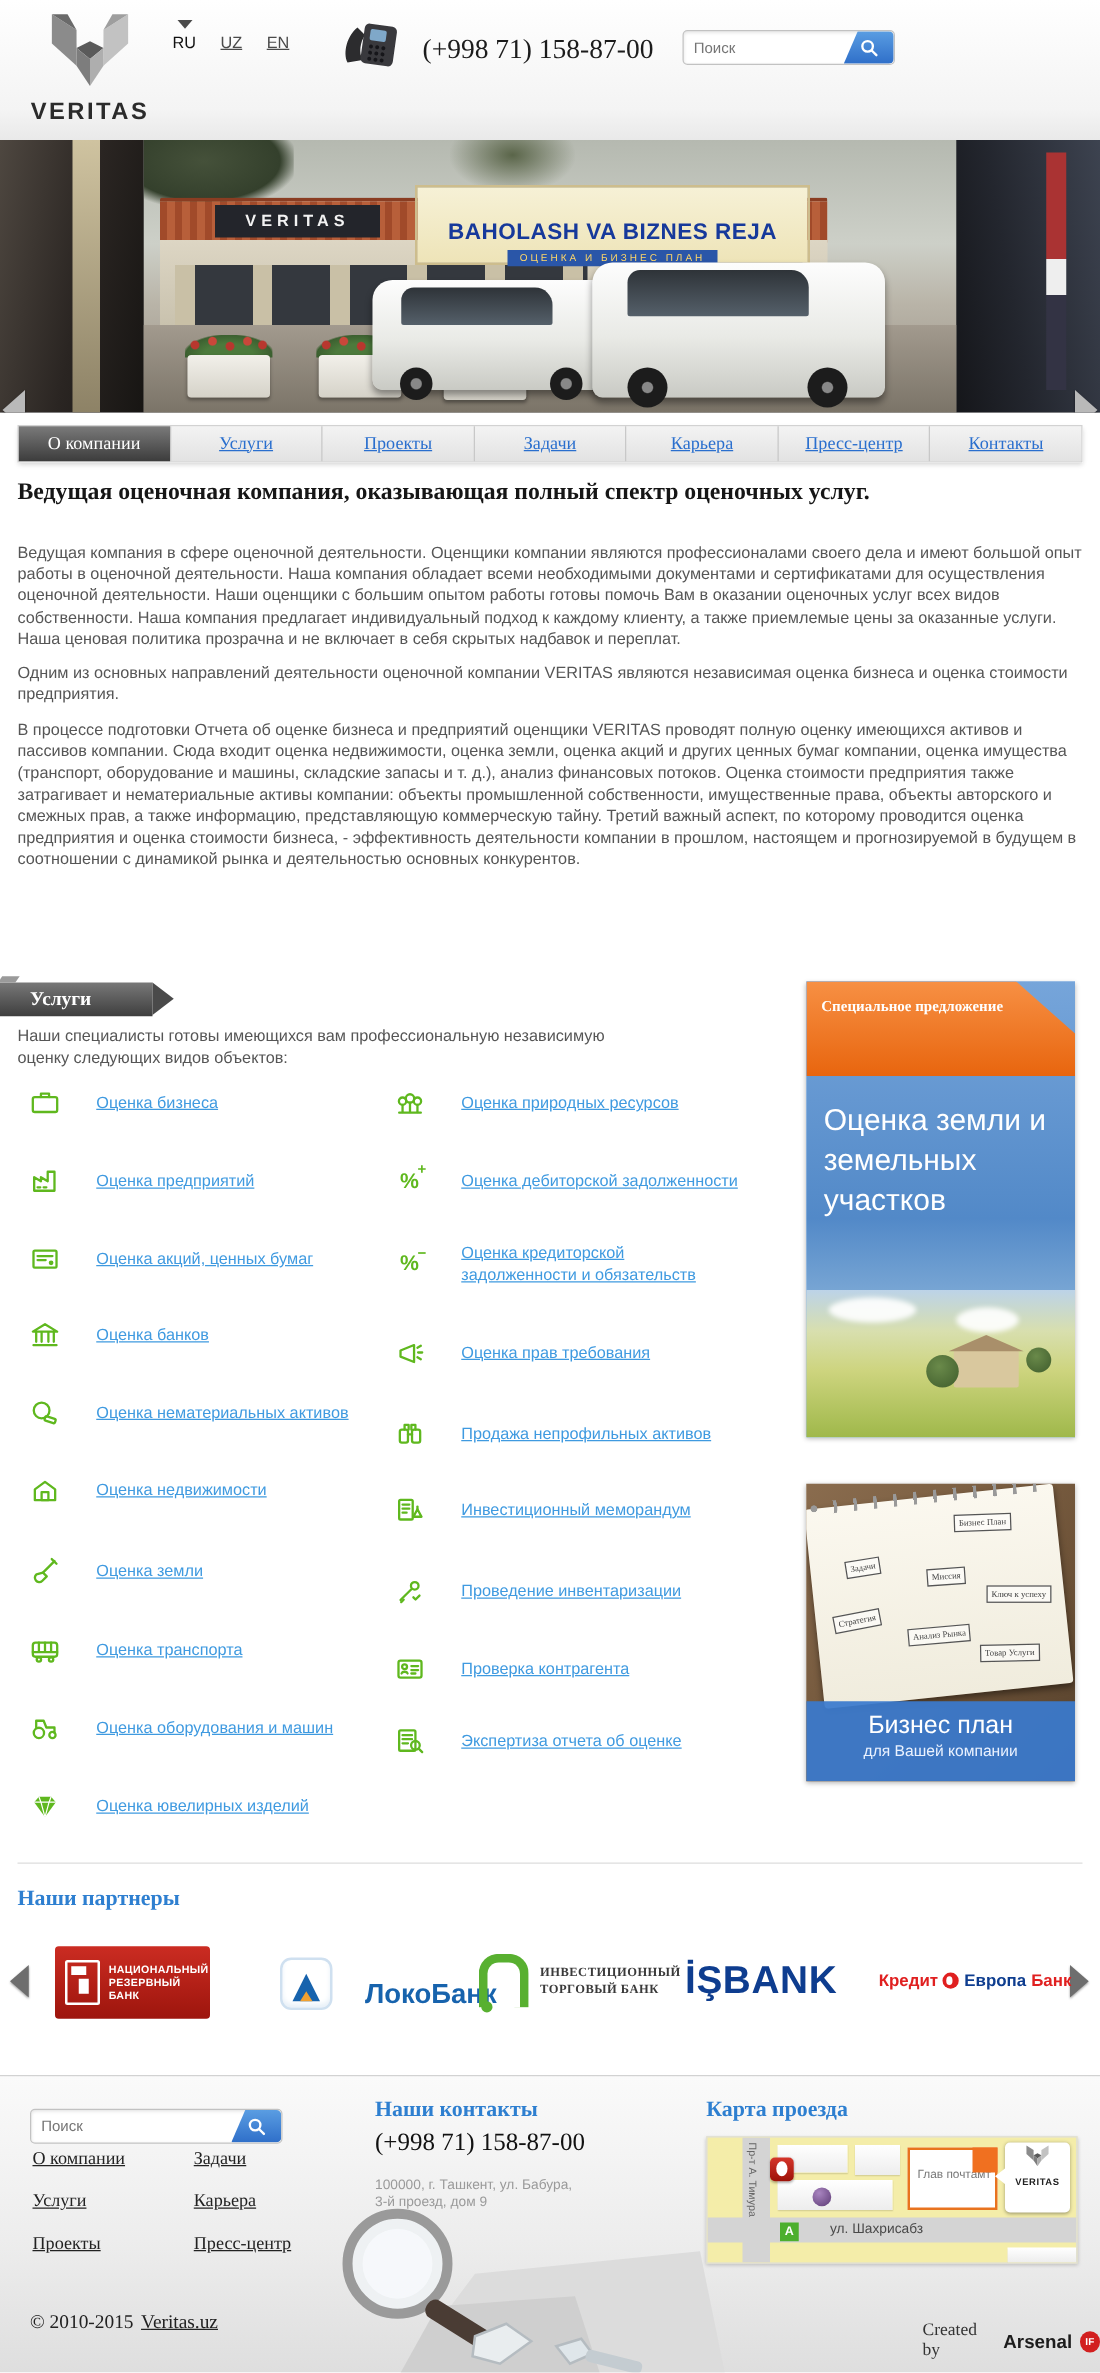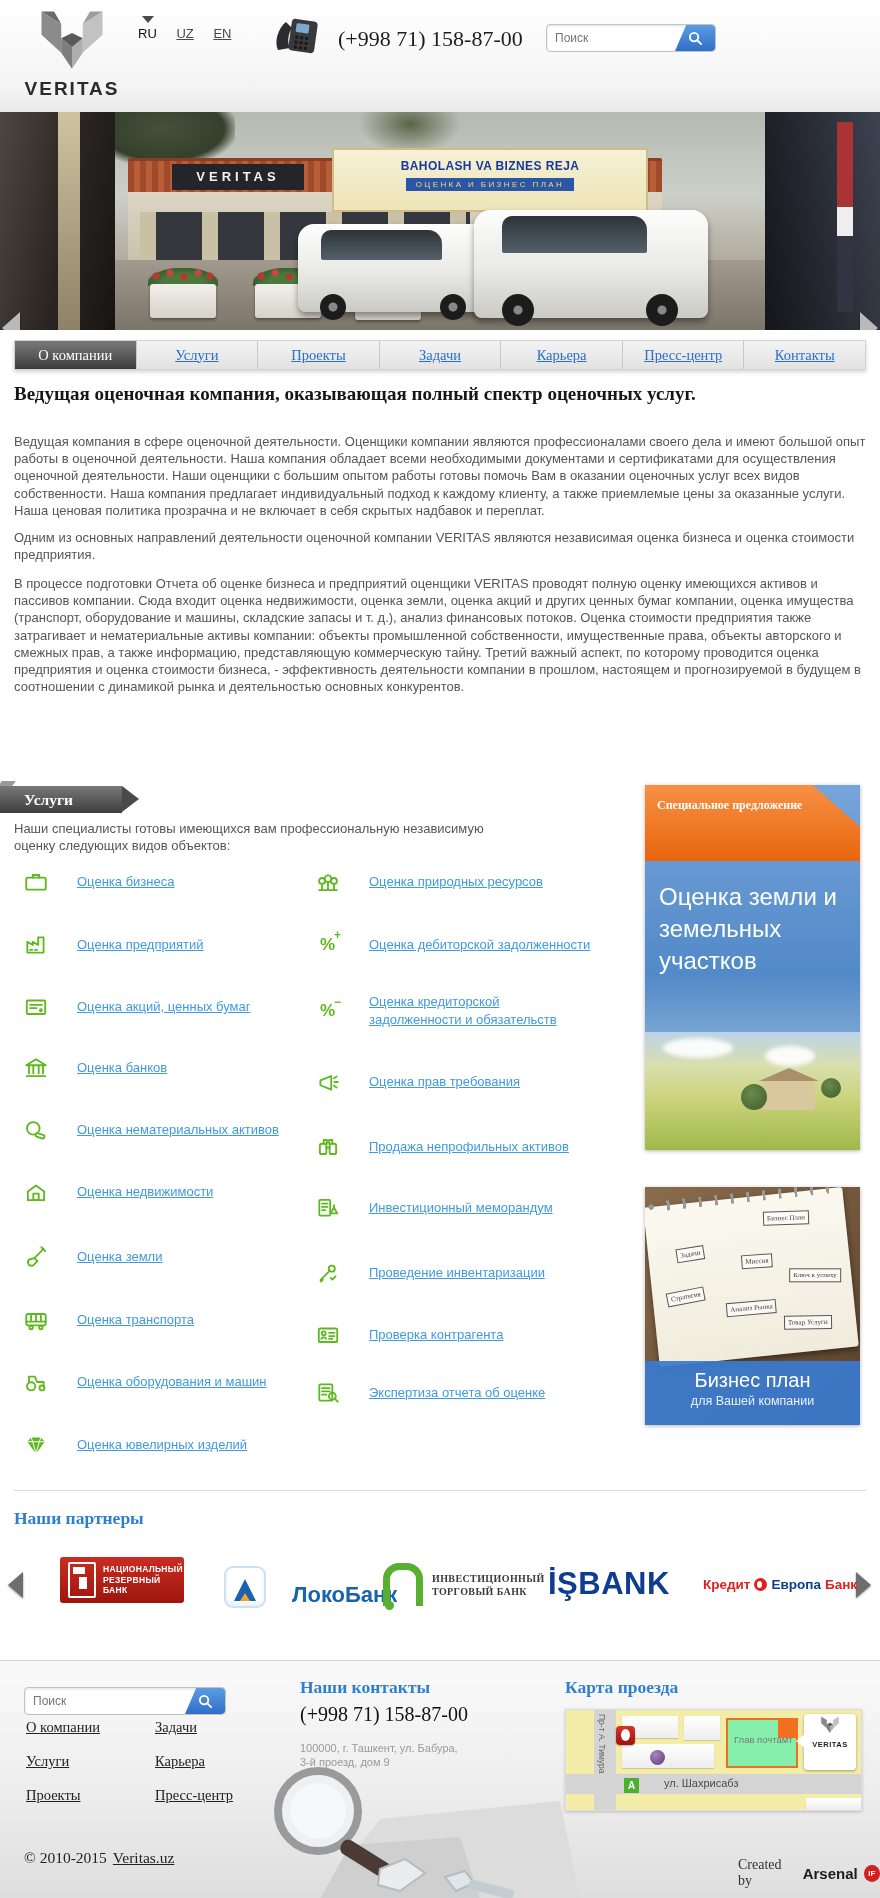--- a/index.html
+++ b/index.html
@@ -29,21 +29,21 @@
   .hero-right .flag{position:absolute;left:72px;top:10px;width:16px;height:190px;background:linear-gradient(180deg,#a33 0%,#a33 45%,#eee 45%,#eee 60%,#334 60%)}
   .hero-c{position:absolute;left:115px;top:0;width:650px;height:218px;background:linear-gradient(180deg,#b5b9b0 0%,#cdd0c8 38%,#b9b4a8 60%,#968e82 100%)}
   .treeL{position:absolute;left:0;top:-8px;width:120px;height:62px;background:radial-gradient(ellipse at 40% 40%,#45513a 0%,#34402c 60%,transparent 75%)}
   .treeM{position:absolute;left:245px;top:-8px;width:100px;height:50px;background:radial-gradient(ellipse at 50% 40%,#5a6549 0%,transparent 72%)}
   .roof{position:absolute;left:13px;top:46px;width:534px;height:34px;background:repeating-linear-gradient(90deg,#a14a2a 0 6px,#b85f3a 6px 12px);border-top:3px solid #8a3d22;border-radius:2px}
   .wall{position:absolute;left:13px;top:80px;width:534px;height:68px;background:linear-gradient(180deg,#ddd6c4,#c9c2ae)}
   .win{position:absolute;left:440px;top:90px;width:84px;height:48px;background:#3a3e45;border:3px solid #9a937f}
   .entrance{position:absolute;left:25px;top:100px;width:330px;height:92px;background:repeating-linear-gradient(90deg,#c9c0a6 0 16px,#34383e 16px 62px)}
   .sign{position:absolute;left:57px;top:52px;width:132px;height:26px;background:#23252b;color:#f2f2f2;font-weight:bold;letter-spacing:4px;font-size:13px;text-align:center;line-height:26px}
   .banner{position:absolute;left:217px;top:36px;width:312px;height:60px;background:linear-gradient(180deg,#f6f1d6,#eee4b8);border:2px solid #cdbd8d;text-align:center}
-  .banner .t1{font-size:12px;font-weight:bold;color:#16399b;margin-top:9px;letter-spacing:.4px}
+  .banner .t1{font-size:18px;font-weight:bold;color:#16399b;margin-top:25px;letter-spacing:.4px}
   .banner .t2{display:inline-block;margin-top:4px;background:#2a56a8;color:#ffd768;font-size:8px;letter-spacing:2.4px;padding:2px 10px}
   .ground{position:absolute;left:0;top:148px;width:650px;height:70px;background:linear-gradient(180deg,#a29a8e,#7b7468)}
   .planter{position:absolute;width:66px;height:34px;background:linear-gradient(180deg,#f2f0ea,#d5d2c8);border-radius:3px;box-shadow:0 2px 3px rgba(0,0,0,.35)}
   .flowers{position:absolute;width:70px;height:18px;background:
      radial-gradient(circle at 8px 8px,#b8372e 3px,transparent 4px),
      radial-gradient(circle at 22px 5px,#c9473a 3px,transparent 4px),
      radial-gradient(circle at 36px 9px,#b8372e 3px,transparent 4px),
      radial-gradient(circle at 50px 5px,#c9473a 3px,transparent 4px),
      radial-gradient(circle at 62px 8px,#b8372e 3px,transparent 4px),
      radial-gradient(ellipse at 50% 90%,#4c7a3c 40%,#3c6030 70%,transparent 75%)}
@@ -91,21 +91,21 @@
   .spiral{position:absolute;left:0;top:-5px;width:100%;height:10px;background:repeating-radial-gradient(circle at 8px 5px,#999 0 2.5px,transparent 3px 16px)}
   .sk{position:absolute;border:1px solid #555;font-family:"Liberation Serif",serif;font-size:7px;color:#444;padding:2px 3px;background:rgba(255,255,255,.6);white-space:nowrap}
   .biz-cap{position:absolute;left:0;bottom:0;width:100%;height:64px;background:rgba(58,122,205,.93);text-align:center;color:#fff}
   .biz-cap .b1{font-size:20px;margin-top:8px}
   .biz-cap .b2{font-size:12.5px;margin-top:2px;color:#eaf2ff}
   
   .partners-h{position:absolute;left:14px;top:1508px;font-family:"Liberation Serif",serif;font-weight:bold;font-size:17.5px;color:#2e7fd0}
   .p-arrow{position:absolute;top:1572px;width:0;height:0;border-top:13px solid transparent;border-bottom:13px solid transparent;cursor:pointer;filter:drop-shadow(0 1px 1px rgba(0,0,0,.4))}
   .p-arrow.left{left:8px;border-right:15px solid #6e6e6e}
   .p-arrow.right{left:856px;border-left:15px solid #6e6e6e}
-  .logo-nrb{position:absolute;left:60px;top:1557px;width:124px;height:46px;background:linear-gradient(180deg,#cb2c22,#9d150d);border-radius:3px;display:flex;align-items:center;gap:7px;padding:0 8px;box-sizing:border-box;cursor:pointer}
+  .logo-nrb{position:absolute;left:44px;top:1557px;width:124px;height:58px;background:linear-gradient(180deg,#cb2c22,#9d150d);border-radius:3px;display:flex;align-items:center;gap:7px;padding:0 8px;box-sizing:border-box;cursor:pointer}
   .nrb-ico{width:24px;height:32px;border:2.5px solid #fff;border-radius:2px;position:relative;flex:0 0 24px}
   .nrb-ico:before{content:"";position:absolute;left:3px;top:3px;width:12px;height:7px;background:#fff}
   .nrb-ico:after{content:"";position:absolute;left:9px;top:13px;width:8px;height:12px;background:#fff}
   .nrb-txt{color:#fff;font-weight:bold;font-size:8.5px;line-height:10.5px;letter-spacing:.3px}
   .logo-loko{position:absolute;left:224px;top:1566px;display:flex;align-items:flex-end;gap:26px;cursor:pointer}
   .loko-ico{width:38px;height:38px;background:#fff;border:2px solid #cfe0f0;border-radius:9px;display:flex;align-items:flex-end;justify-content:center;box-shadow:inset 0 -3px 4px #e8f0f8}
   .loko-tri{width:0;height:0;border-left:11px solid transparent;border-right:11px solid transparent;border-bottom:22px solid #1763ad;margin-bottom:5px;position:relative}
   .loko-tri:after{content:"";position:absolute;left:-5px;top:14px;width:0;height:0;border-left:5px solid transparent;border-right:5px solid transparent;border-bottom:8px solid #f0a030}
   .loko-txt{font-size:22px;font-weight:bold;color:#1763ad}
   .logo-itb{position:absolute;left:383px;top:1563px;display:flex;align-items:center;gap:9px;cursor:pointer}
@@ -131,21 +131,21 @@
   .created .cb{font-family:"Liberation Serif",serif;font-size:14px;color:#333}
   .created .ag{font-weight:bold;font-size:15px;color:#1c1c1c}
   .ag-badge{width:17px;height:17px;border-radius:50%;background:#d21f1f;color:#fff;font-size:8px;font-weight:bold;display:flex;align-items:center;justify-content:center}
   
   .map{position:absolute;left:565px;top:48px;width:295px;height:100px;background:#f4eda9;border:1px solid #ddd;box-shadow:0 1px 3px rgba(0,0,0,.2);overflow:hidden}
   .road-v{position:absolute;left:28px;top:0;width:22px;height:100px;background:#d4d4d4}
   .road-h{position:absolute;left:0;top:64px;width:295px;height:20px;background:#d4d4d4}
   .st-v{position:absolute;left:31px;top:4px;writing-mode:vertical-rl;font-size:8.5px;color:#666}
   .st-h{position:absolute;left:98px;top:67px;font-size:11px;color:#4a4a4a}
   .blk{position:absolute;background:linear-gradient(180deg,#ffffff,#ededed);box-shadow:0 1px 1px rgba(0,0,0,.15)}
-  .post{position:absolute;left:160px;top:8px;width:72px;height:50px;background:#86efac;border:2px solid #e8731e;font-size:9.5px;color:#777;line-height:11px;padding:14px 0 0 6px;box-sizing:border-box}
+  .post{position:absolute;left:160px;top:8px;width:72px;height:50px;background:#ffffff;border:2px solid #e8731e;font-size:9.5px;color:#777;line-height:11px;padding:14px 0 0 6px;box-sizing:border-box}
   .post-sq{position:absolute;left:212px;top:8px;width:20px;height:20px;background:#f07020}
   .callout{position:absolute;left:238px;top:4px;width:52px;height:56px;background:#fff;border-radius:4px;box-shadow:0 1px 3px rgba(0,0,0,.35);text-align:center}
   .callout:before{content:"";position:absolute;left:-8px;top:20px;border-top:7px solid transparent;border-bottom:7px solid transparent;border-right:9px solid #fff}
   .callout .ct{font-size:7.5px;font-weight:bold;letter-spacing:.5px;color:#222}
   .mred{position:absolute;left:50px;top:16px;width:19px;height:19px;border-radius:4px;background:linear-gradient(180deg,#d5352a,#9d1209);box-shadow:0 1px 2px rgba(0,0,0,.3)}
   .mred:after{content:"";position:absolute;left:5px;top:3px;width:9px;height:12px;border-radius:50%;background:#fff}
   .mpurple{position:absolute;left:84px;top:40px;width:15px;height:15px;border-radius:50%;background:radial-gradient(circle at 35% 30%,#a985c0,#5c3a74)}
   .mA{position:absolute;left:58px;top:68px;width:15px;height:15px;background:#4caf2e;color:#fff;font-size:10px;font-weight:bold;text-align:center;line-height:15px}
 </style>
 </head>

